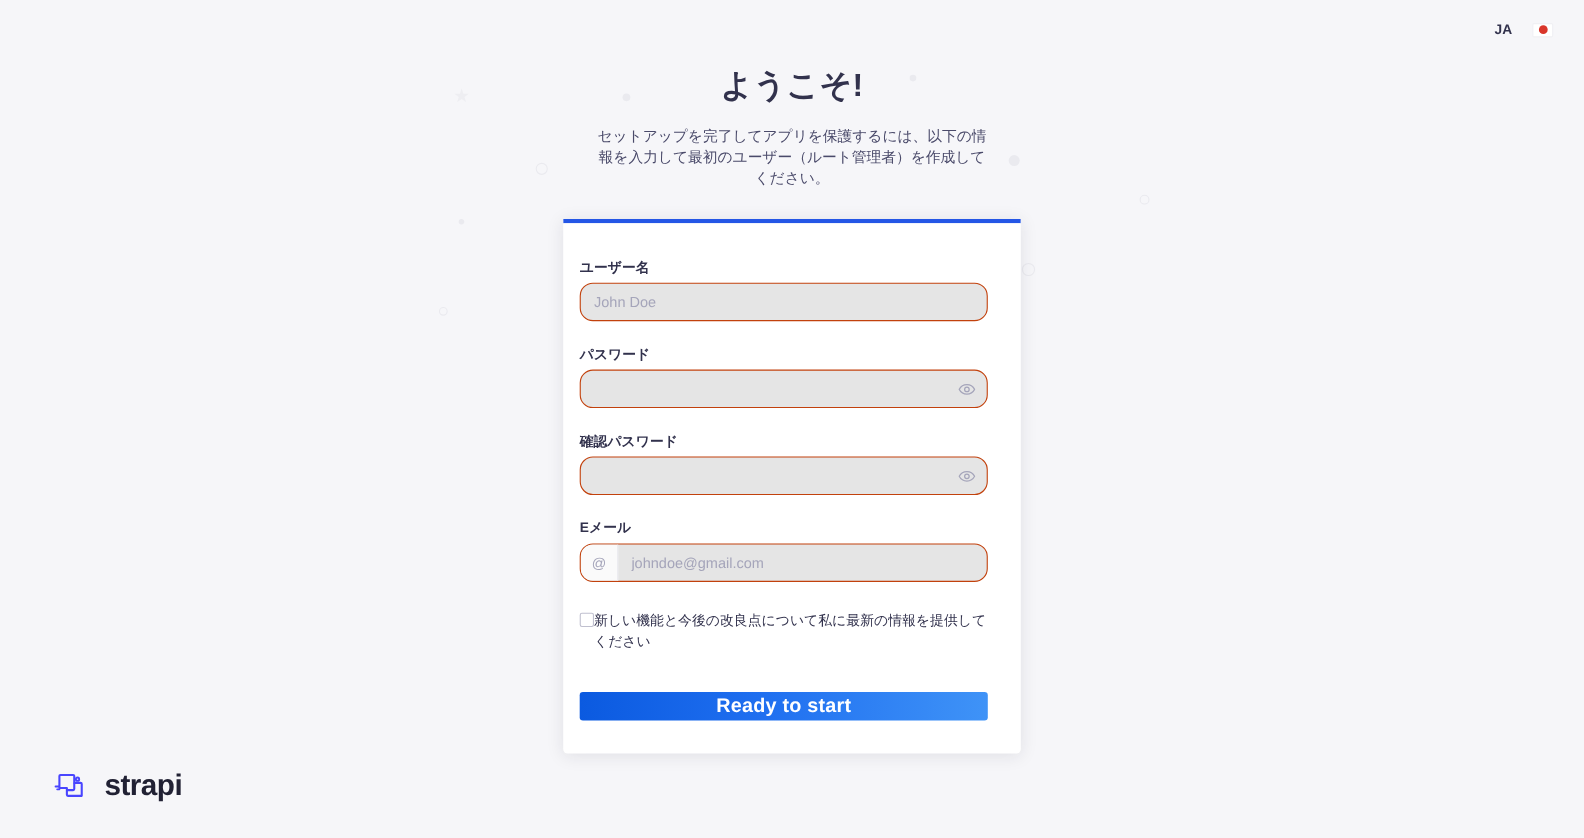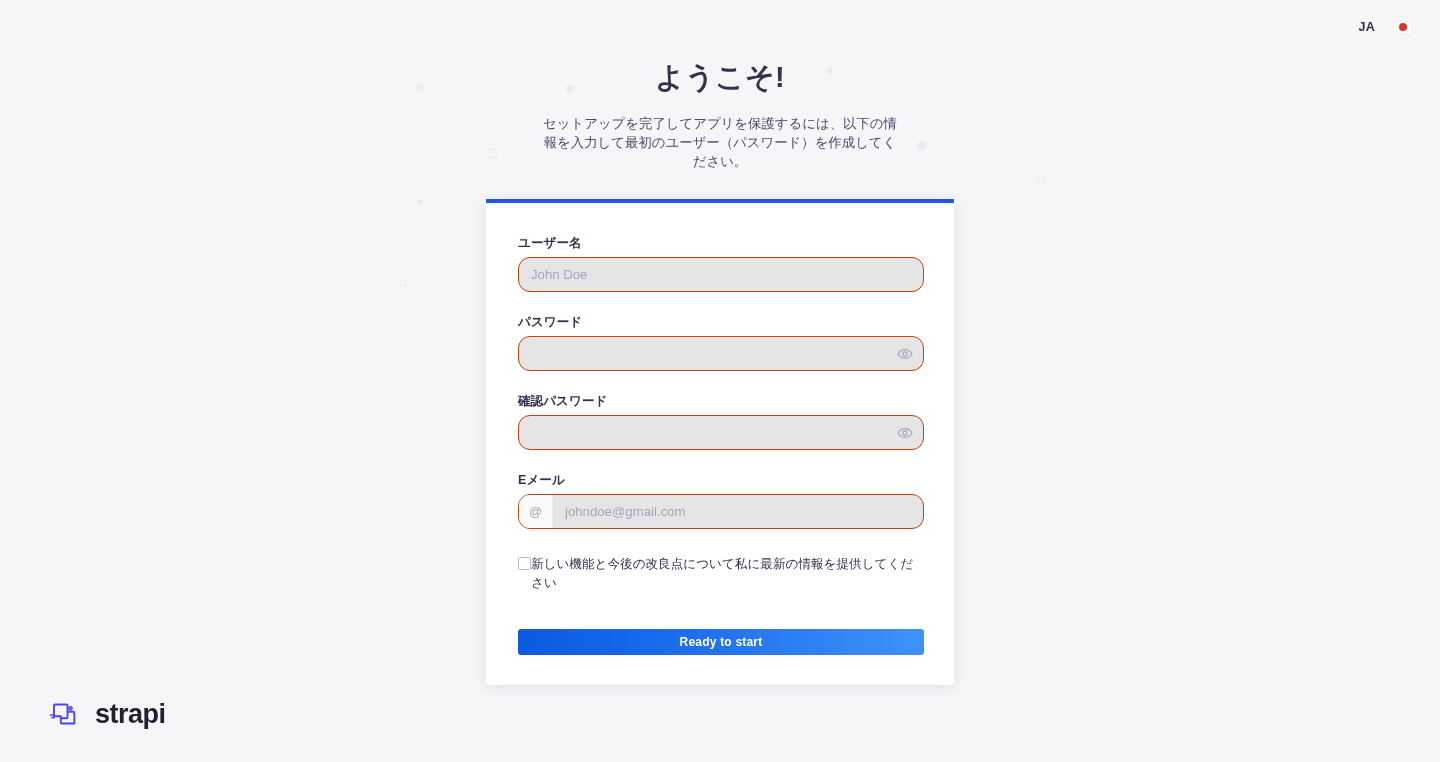--- a/index.html
+++ b/index.html
@@ -99,26 +99,26 @@
     margin: 16px 0 0 0;
     text-align: center;
     font-size: 13.4px;
     line-height: 1.42;
     color: #4a4a6a;
   }
 
   
   .card {
     margin-top: 28px;
-    width: 468px;
+    width: 416px;
     background: #ffffff;
     border-top: 4px solid #2456e6;
     border-radius: 0 0 4px 4px;
     box-shadow: 0 2px 15px rgba(33, 33, 52, 0.10);
-    padding: 32px 30px 30px 32px;
+    padding: 32px 30px 30px 15px;
   }
 
   .field { margin-bottom: 22px; }
   .field:last-of-type { margin-bottom: 0; }
 
   .field-label {
     display: block;
     font-size: 12.5px;
     font-weight: 600;
     color: #32324d;
@@ -196,21 +196,21 @@
   
   .submit-btn {
     margin-top: 36px;
     width: 100%;
     height: 26px;
     border: 0;
     border-radius: 3px;
     background: linear-gradient(90deg, #0b5ae0 0%, #1f6ff0 45%, #3f93f7 100%);
     color: #ffffff;
     font-family: inherit;
-    font-size: 12px;
+    font-size: 18px;
     font-weight: bold;
     letter-spacing: .2px;
     cursor: pointer;
     display: flex;
     align-items: center;
     justify-content: center;
   }
 
   
   .logo {
@@ -247,21 +247,21 @@
 <div class="lang-switch">
   <span class="lang-code">JA</span>
   <span class="flag-jp">
     <span class="sun"></span>
   </span>
 </div>
 
 <div class="page">
 
   <h1 class="headline">ようこそ!</h1>
-  <p class="subhead">セットアップを完了してアプリを保護するには、以下の情報を入力して最初のユーザー（パスワード）を作成してください。</p>
+  <p class="subhead">セットアップを完了してアプリを保護するには、以下の情報を入力して最初のユーザー（ルート管理者）を作成してください。</p>
 
   <div class="card">
 
     <div class="field">
       <label class="field-label">ユーザー名</label>
       <div class="input-wrap">
         <input type="text" placeholder="John Doe" style="">
       </div>
     </div>
 

